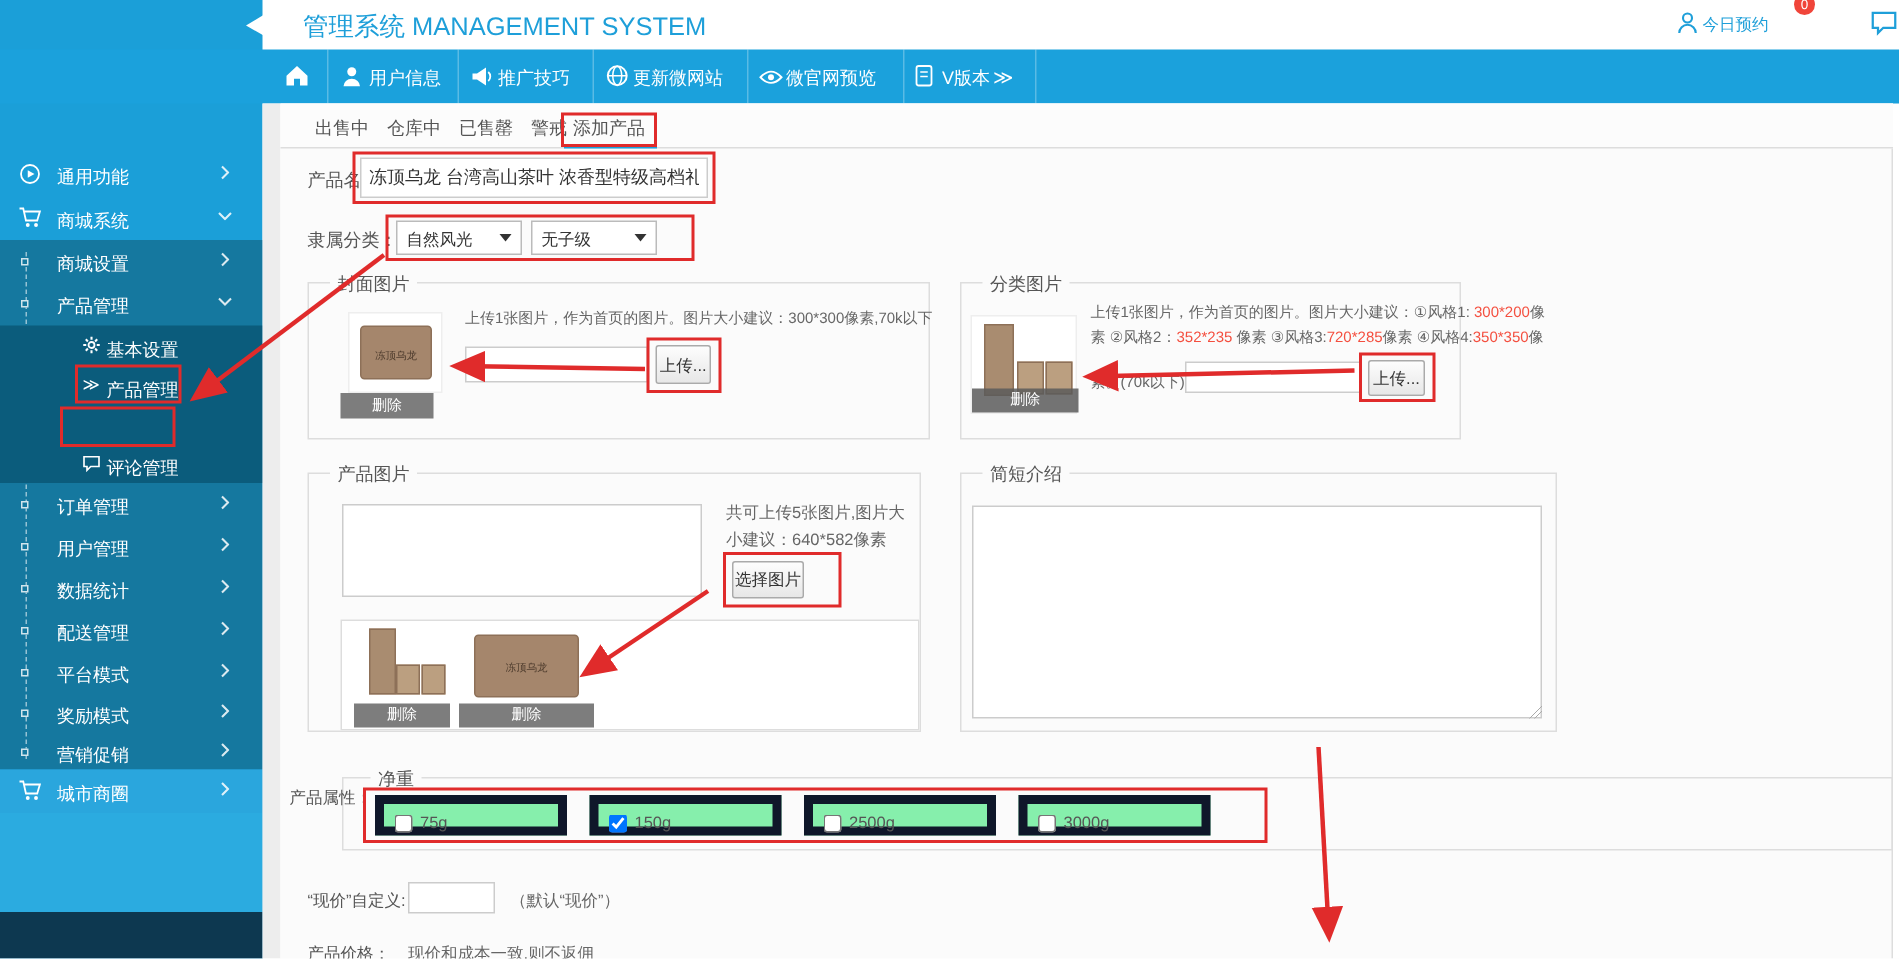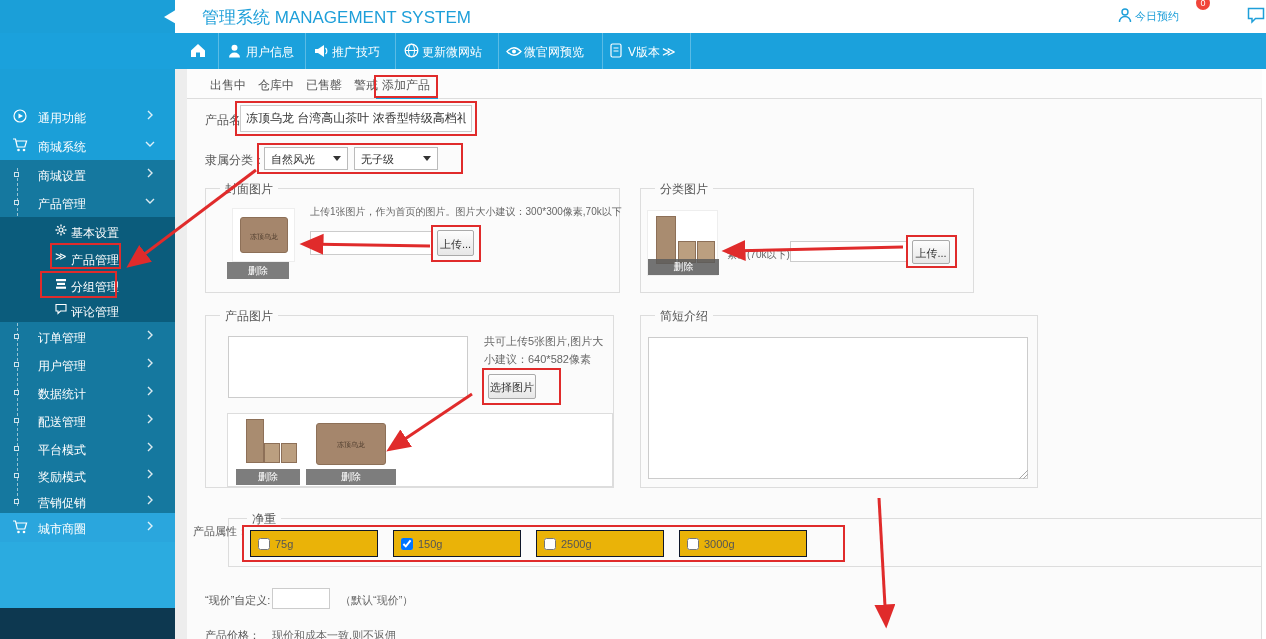--- a/index.html
+++ b/index.html
@@ -65,21 +65,21 @@
     text-align:center; cursor:pointer; border-radius:2px; }
   .del-btn { background:#7d7d7d; color:#fff; font-size:10px; text-align:center; cursor:pointer; }
   .thumb-bg { background:#fff; border:1px solid #eee; }
   .tea-flat { background:#a5866c; border:1px solid #8d7058; border-radius:3px; position:absolute; }
   .tea-flat span { position:absolute; width:100%; text-align:center; color:#4f3d2e; font-size:7px; top:40%; }
   .tea-bag { position:absolute; background:#a98c70; border:1px solid #8d7058; }
   .tea-open { position:absolute; background:#bb9f80; border:1px solid #8d7058; }
   .empty-box { background:#fff; border:1px solid #ccc; }
   .anno-box { position:absolute; border:2px solid #e02b2b; z-index:40; pointer-events:none; }
   .overlay-svg { position:absolute; left:0; top:0; z-index:50; pointer-events:none; }
-  .wopt { position:absolute; top:530px; height:27px; width:128px; background:#eab308; border:1px solid #0f172a;
+  .wopt { position:absolute; top:530px; height:27px; width:128px; background:#86efac; border:6px solid #0f172a;
     font-size:11px; color:#555; }
   .wopt input { position:absolute; left:7px; top:7px; width:12px; height:12px; }
   .wopt span { position:absolute; left:24px; top:7px; }
   .resize-grip { position:absolute; right:2px; bottom:2px; width:9px; height:9px;
     background:linear-gradient(135deg,transparent 50%,#aaa 50%,#aaa 55%,transparent 55%,transparent 70%,#aaa 70%,#aaa 75%,transparent 75%); }
 </style>
 </head>
 <body>
 
 <div id="app">
@@ -152,28 +152,20 @@
           <line x1="9.8" y1="2.2" x2="8.4" y2="3.6"></line>
             <line x1="3.6" y1="8.4" x2="2.2" y2="9.8"></line>
         </g>
       </svg>
       <span class="lbl">基本设置</span>
     </div>
     <div class="abs ss-row" style="top:246px">
       <span class="ico" style="top:4px;font-size:11px;color:#fff">≫</span>
       <span class="lbl">产品管理</span>
     </div>
-    <div class="abs ss-row" style="top:273px">
-      <svg class="ico" width="12" height="12" viewBox="0 0 12 12">
-        <rect x="1" y="1" width="10" height="2.2" fill="#fff"></rect>
-        <rect x="2" y="4.8" width="8" height="2.2" fill="#fff"></rect>
-        <rect x="1" y="8.6" width="10" height="2.2" fill="#fff"></rect>
-      </svg>
-      <span class="lbl">分组管理</span>
-    </div>
     <div class="abs ss-row" style="top:298px">
       <svg class="ico" width="12" height="12" viewBox="0 0 12 12">
         <path d="M1 1.5 h10 v6.5 h-5.5 l-2.5 2.5 v-2.5 h-2 z" fill="none" stroke="#fff" stroke-width="1.1"></path>
       </svg>
       <span class="lbl">评论管理</span>
     </div>
 
     <div class="abs sb-row" style="top:322px;height:28px">
       <span class="tree-dot"></span>
       <span class="lbl">订单管理</span>
@@ -342,20 +334,24 @@
   <div class="abs btn" style="left:437px;top:230px;width:37px;height:26px;line-height:26px">上传...</div>
 
   <div class="abs fieldset" style="left:640px;top:188px;width:334px;height:105px">
     <span class="legend" style="left:14px">分类图片</span>
   </div>
   <div class="abs thumb-bg" style="left:647px;top:210px;width:71px;height:66px">
     <div class="tea-bag" style="left:8px;top:5px;width:20px;height:48px"></div>
     <div class="tea-open" style="left:30px;top:30px;width:18px;height:22px"></div>
     <div class="tea-open" style="left:49px;top:30px;width:18px;height:22px"></div>
     <div class="del-btn" style="position:absolute;left:0;bottom:0;width:71px;height:16px;line-height:16px;background:rgba(90,90,90,.85)">删除</div>
+  </div>
+  <div class="abs txt" style="left:727px;top:200px;font-size:10px;width:305px;white-space:normal;line-height:17px">
+    <span>上传1张图片，作为首页的图片。图片大小建议：①风格1: </span><span class="red-text">300*200</span><span>像素</span>
+    <span>②风格2：</span><span class="red-text">352*235</span><span> 像素 ③风格3:</span><span class="red-text">720*285</span><span>像素 ④风格4:</span><span class="red-text">350*350</span><span>像</span>
   </div>
   <span class="abs txt" style="left:727px;top:248px;font-size:10px">素。(70k以下)</span>
   <input class="abs tinput" style="left: 790px; top: 241px; width: 118px; height: 21px;" type="text">
   <div class="abs btn" style="left:912px;top:240px;width:38px;height:24px;line-height:24px">上传...</div>
 
   <div class="abs fieldset" style="left:205px;top:315px;width:409px;height:173px">
     <span class="legend" style="left:14px">产品图片</span>
   </div>
   <div class="abs empty-box" style="left:228px;top:336px;width:240px;height:62px"></div>
   <span class="abs txt" style="left:484px;top:334px">共可上传5张图片,图片大</span>

